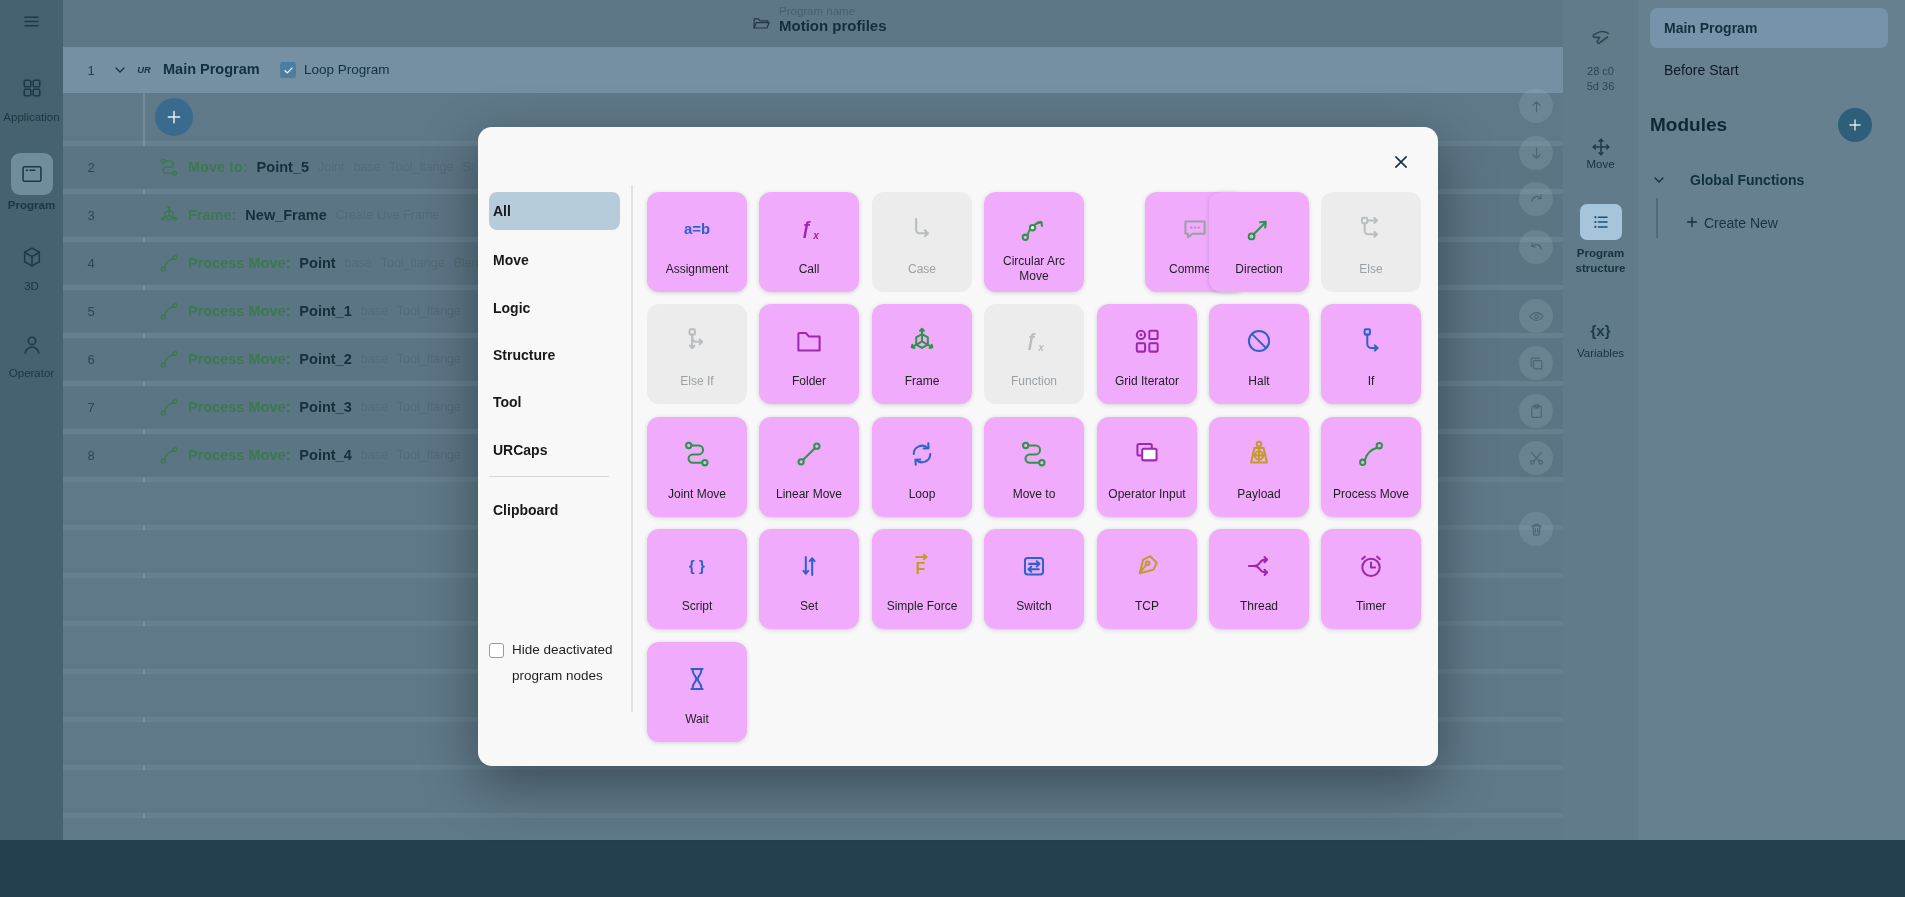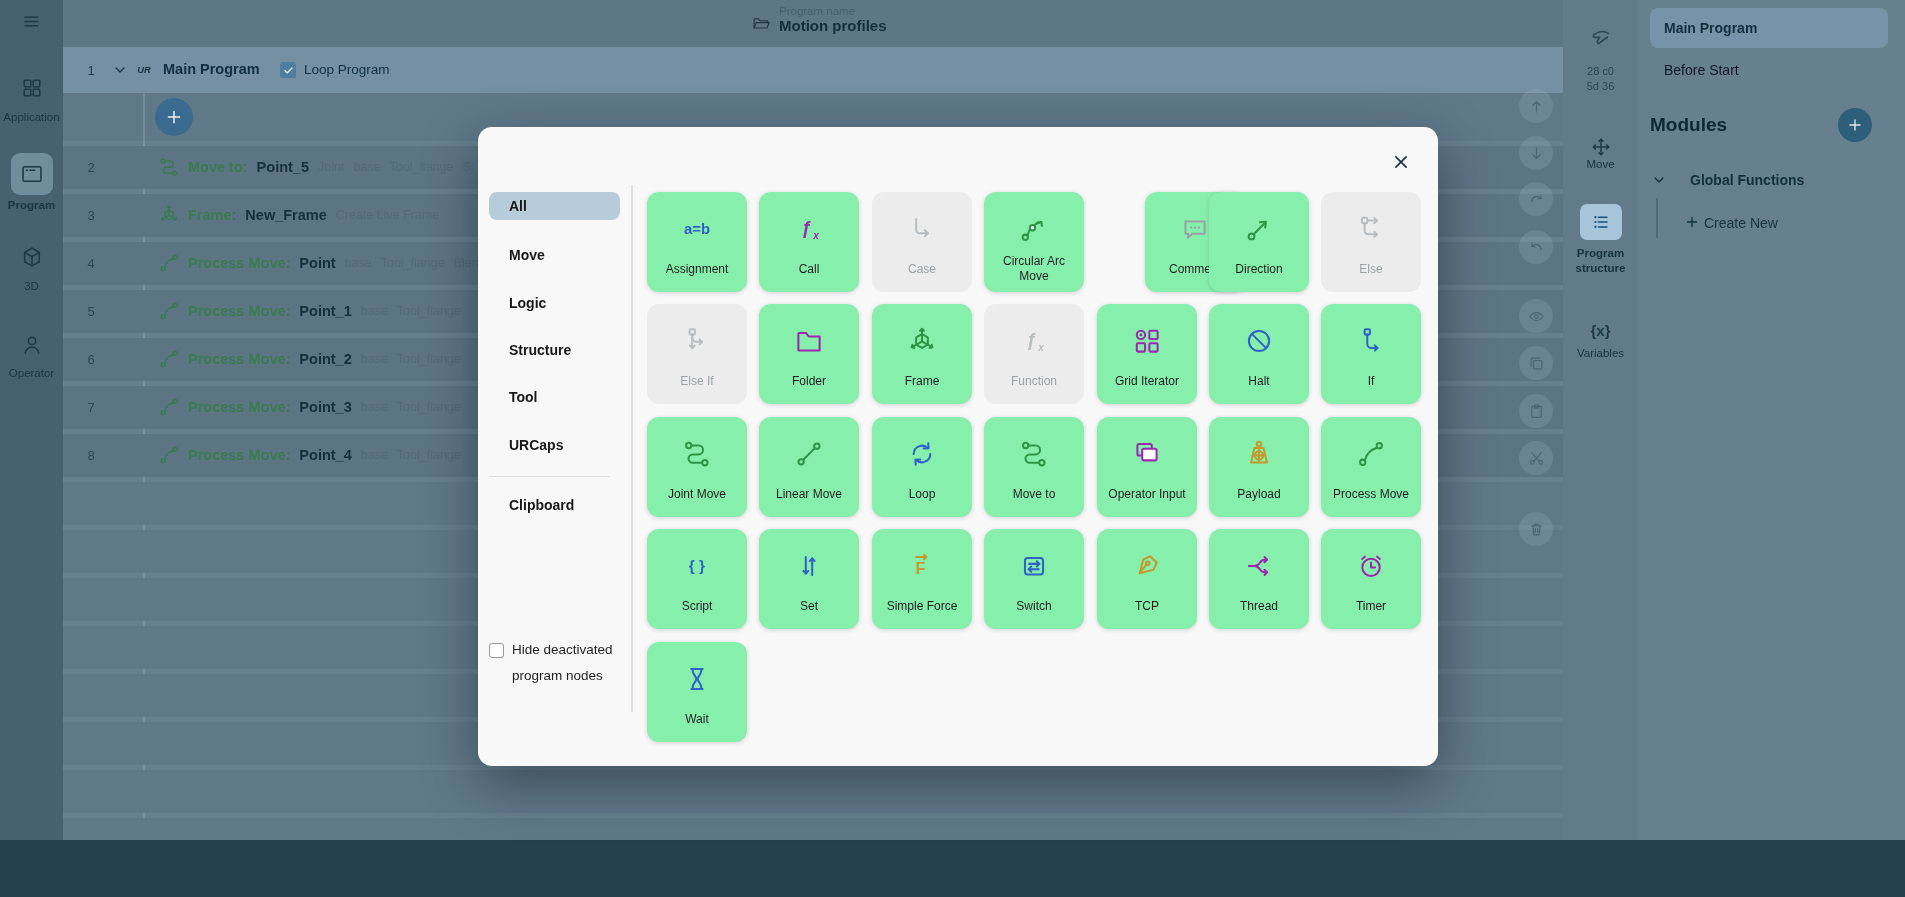--- a/index.html
+++ b/index.html
@@ -60,27 +60,27 @@
   .p-title{font-size:19px;font-weight:bold;color:#0d2835;}
   .p-plus{width:34px;height:34px;border-radius:50%;background:#2e5f78;display:flex;align-items:center;justify-content:center;}
   .p-group{font-size:14px;font-weight:bold;color:#10303e;}
   .p-create{font-size:14px;color:#16343f;}
 
   
   #modal{left:478px;top:127px;width:960px;height:639px;background:#f8f8f8;border-radius:14px;
          box-shadow:0 18px 55px rgba(0,0,0,.38);z-index:50;}
   .m-close{position:absolute;left:908px;top:20px;width:30px;height:30px;display:flex;align-items:center;justify-content:center;}
   .m-vdiv{position:absolute;left:153px;top:58px;width:1.5px;height:527px;background:#e2e2e2;}
-  .m-cat{position:absolute;left:11px;width:131px;height:28px;display:flex;align-items:center;
-         padding-left:20px;box-sizing:border-box;border-radius:8px;font-size:14px;font-weight:600;color:#181818;}
+  .m-cat{position:absolute;left:11px;width:131px;height:38px;display:flex;align-items:center;
+         padding-left:4px;box-sizing:border-box;border-radius:8px;font-size:14px;font-weight:600;color:#181818;}
   .m-cat.active{background:#b7ccda;}
   .m-catdiv{position:absolute;left:11px;width:120px;height:1px;background:#d9d9d9;}
   .m-chk{position:absolute;left:11px;top:516px;width:15px;height:15px;border:1.5px solid #999;border-radius:3px;background:#fff;box-sizing:border-box;}
   .m-chklabel{position:absolute;left:34px;top:510px;width:125px;font-size:13.5px;line-height:1.95;color:#1f1f1f;}
-  .tile{position:absolute;width:100px;height:100px;border-radius:12px;background:#86efac;
+  .tile{position:absolute;width:100px;height:100px;border-radius:12px;background:#f0abfc;
         box-shadow:0 1px 4px rgba(20,30,40,.18);}
   .tile.disabled{background:#ececec;box-shadow:none;}
   .tile-ic{position:absolute;left:0;right:0;top:20px;display:flex;justify-content:center;}
   .tile-label{position:absolute;left:3px;right:3px;top:58px;height:38px;display:flex;align-items:center;justify-content:center;
               text-align:center;font-size:12px;line-height:1.25;color:#1f1f1f;}
   .tile.disabled .tile-label{color:#9ba1a5;}
 </style>
 </head>
 <body>
 

